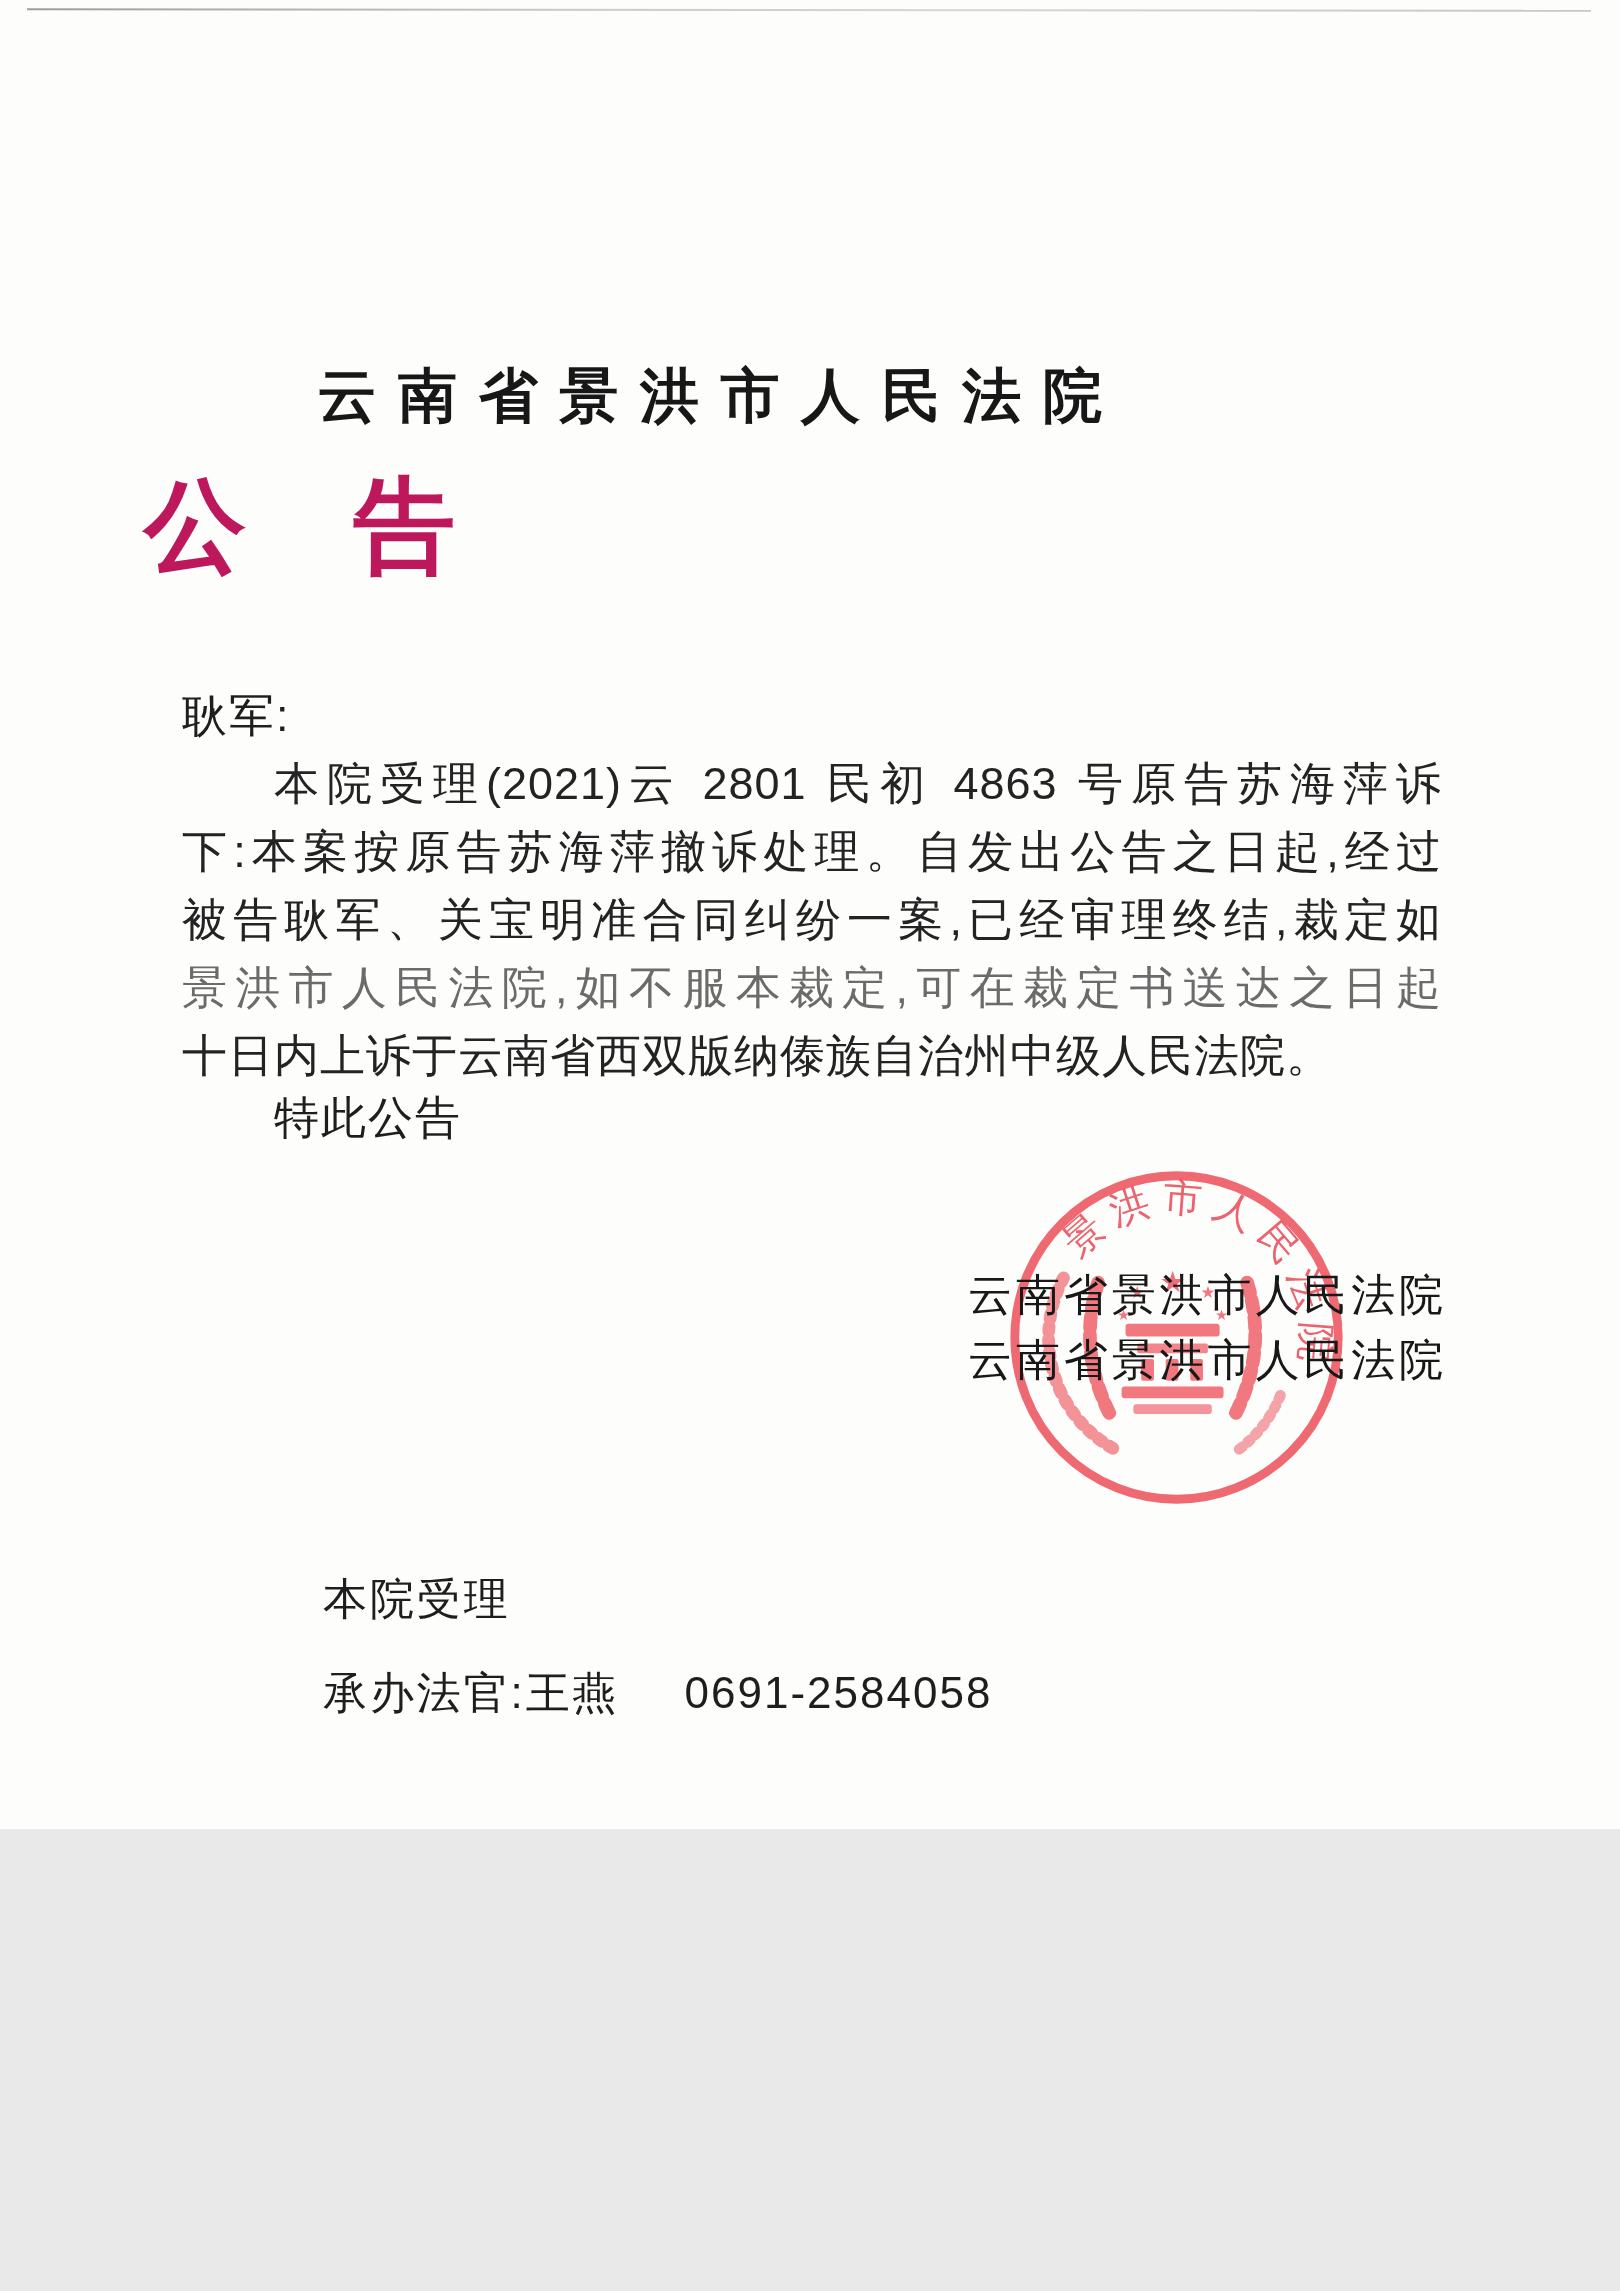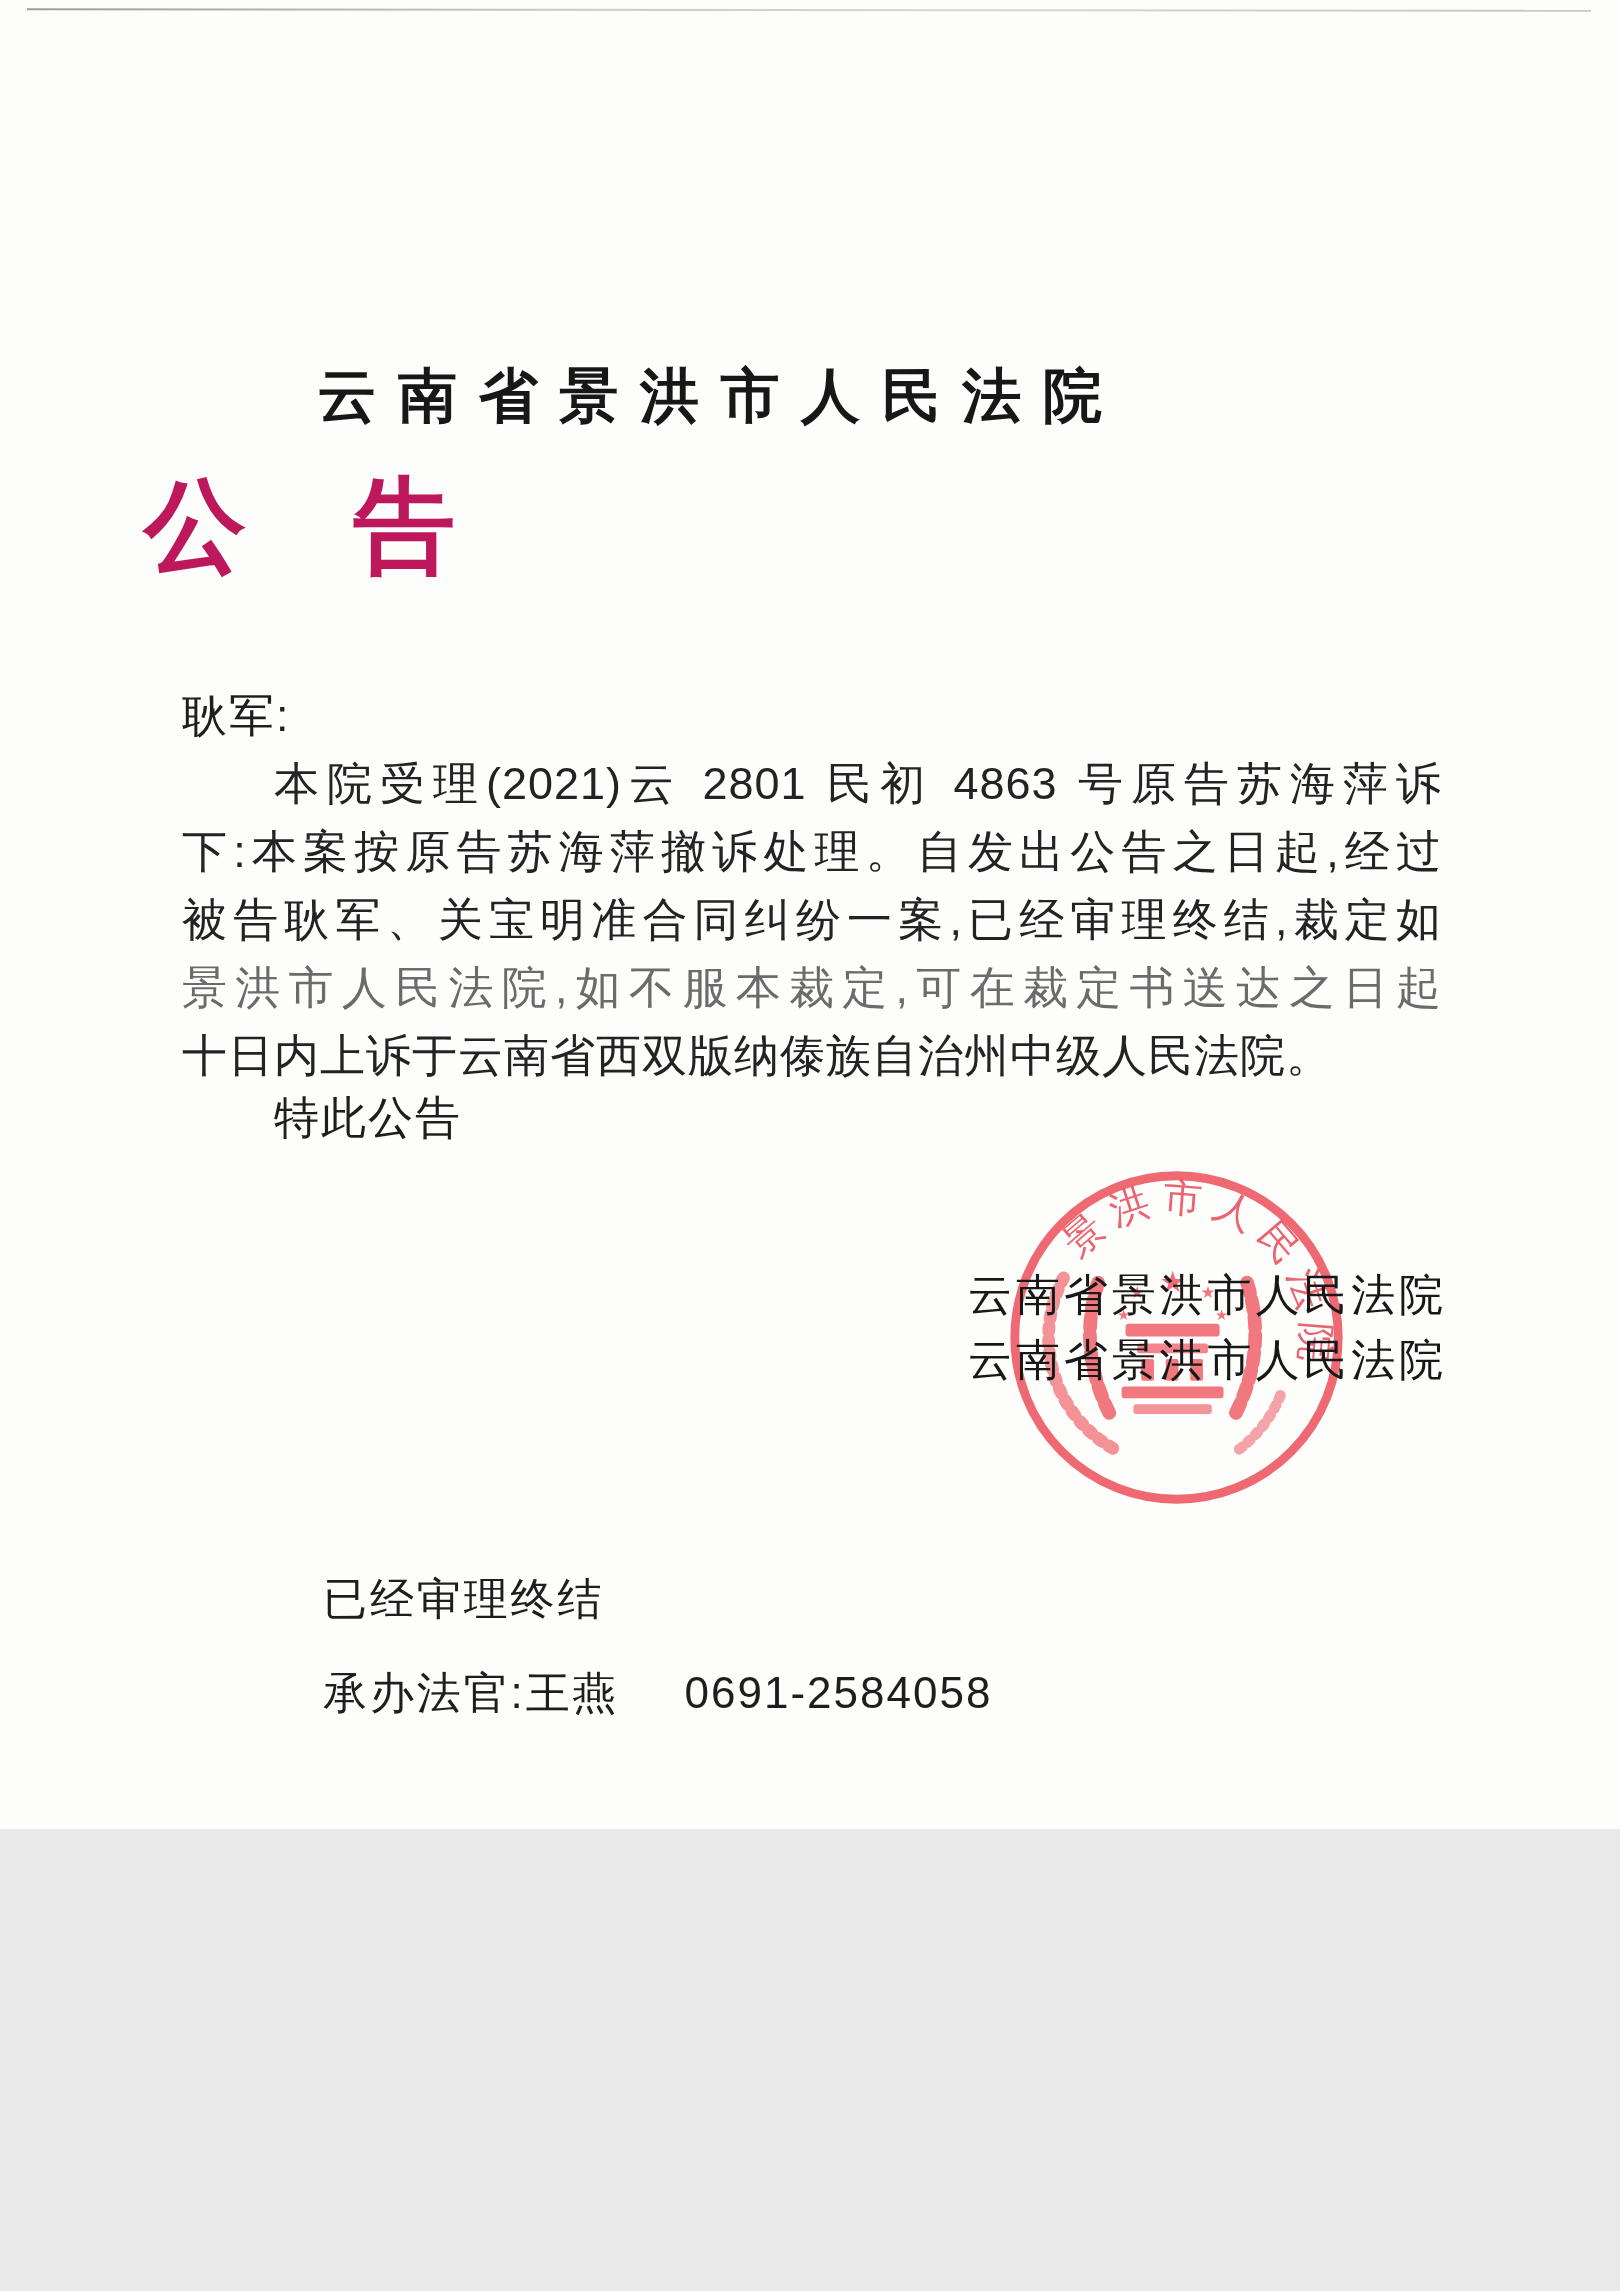--- a/index.html
+++ b/index.html
@@ -154,21 +154,21 @@
       </g>
     </g>
   </svg>
 
   <div class="sig-block">
     <div class="sig-line">云南省景洪市人民法院</div>
     <div class="sig-line">云南省景洪市人民法院</div>
   </div>
 
   <div class="footer-block">
-    <div class="footer-division">已经审理终结</div>
+    <div class="footer-division">本院受理</div>
     <div class="footer-judge-row">
       <span>承办法官:王燕</span>
       <span class="footer-phone">0691-2584058</span>
     </div>
   </div>
 
   <div class="smudge"></div>
   <div class="smudge-dot"></div>
 
 </div>

